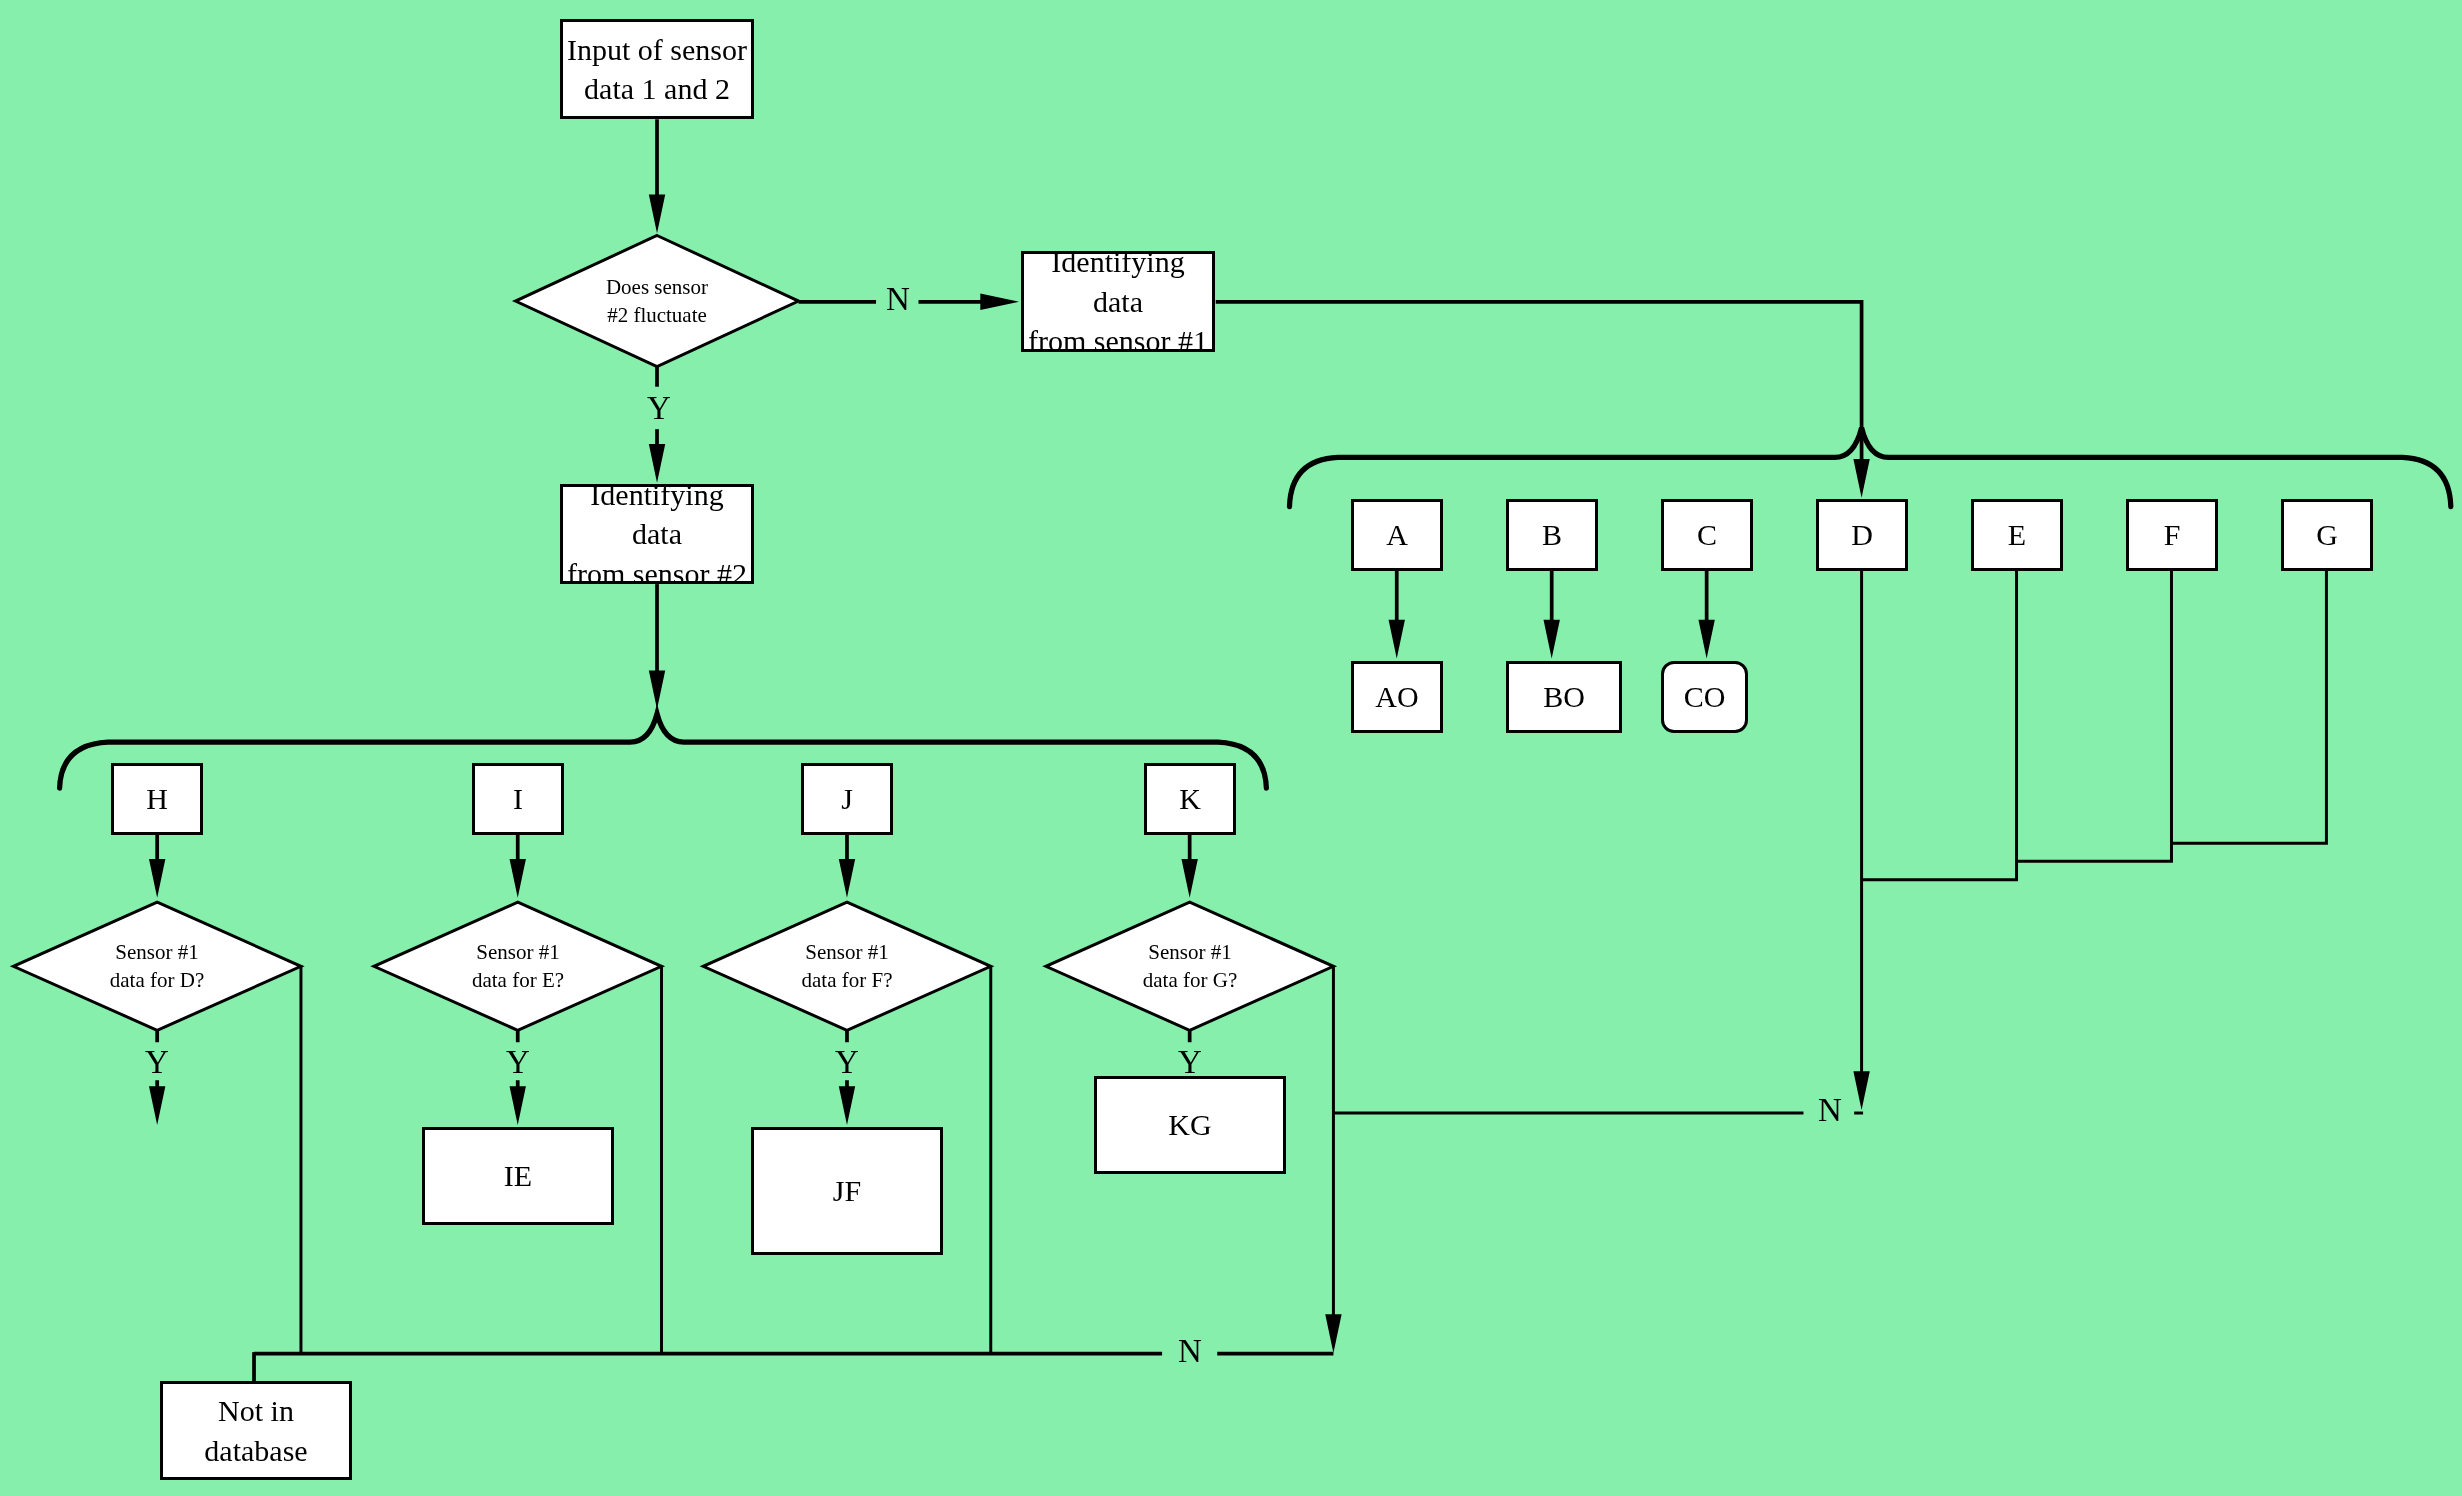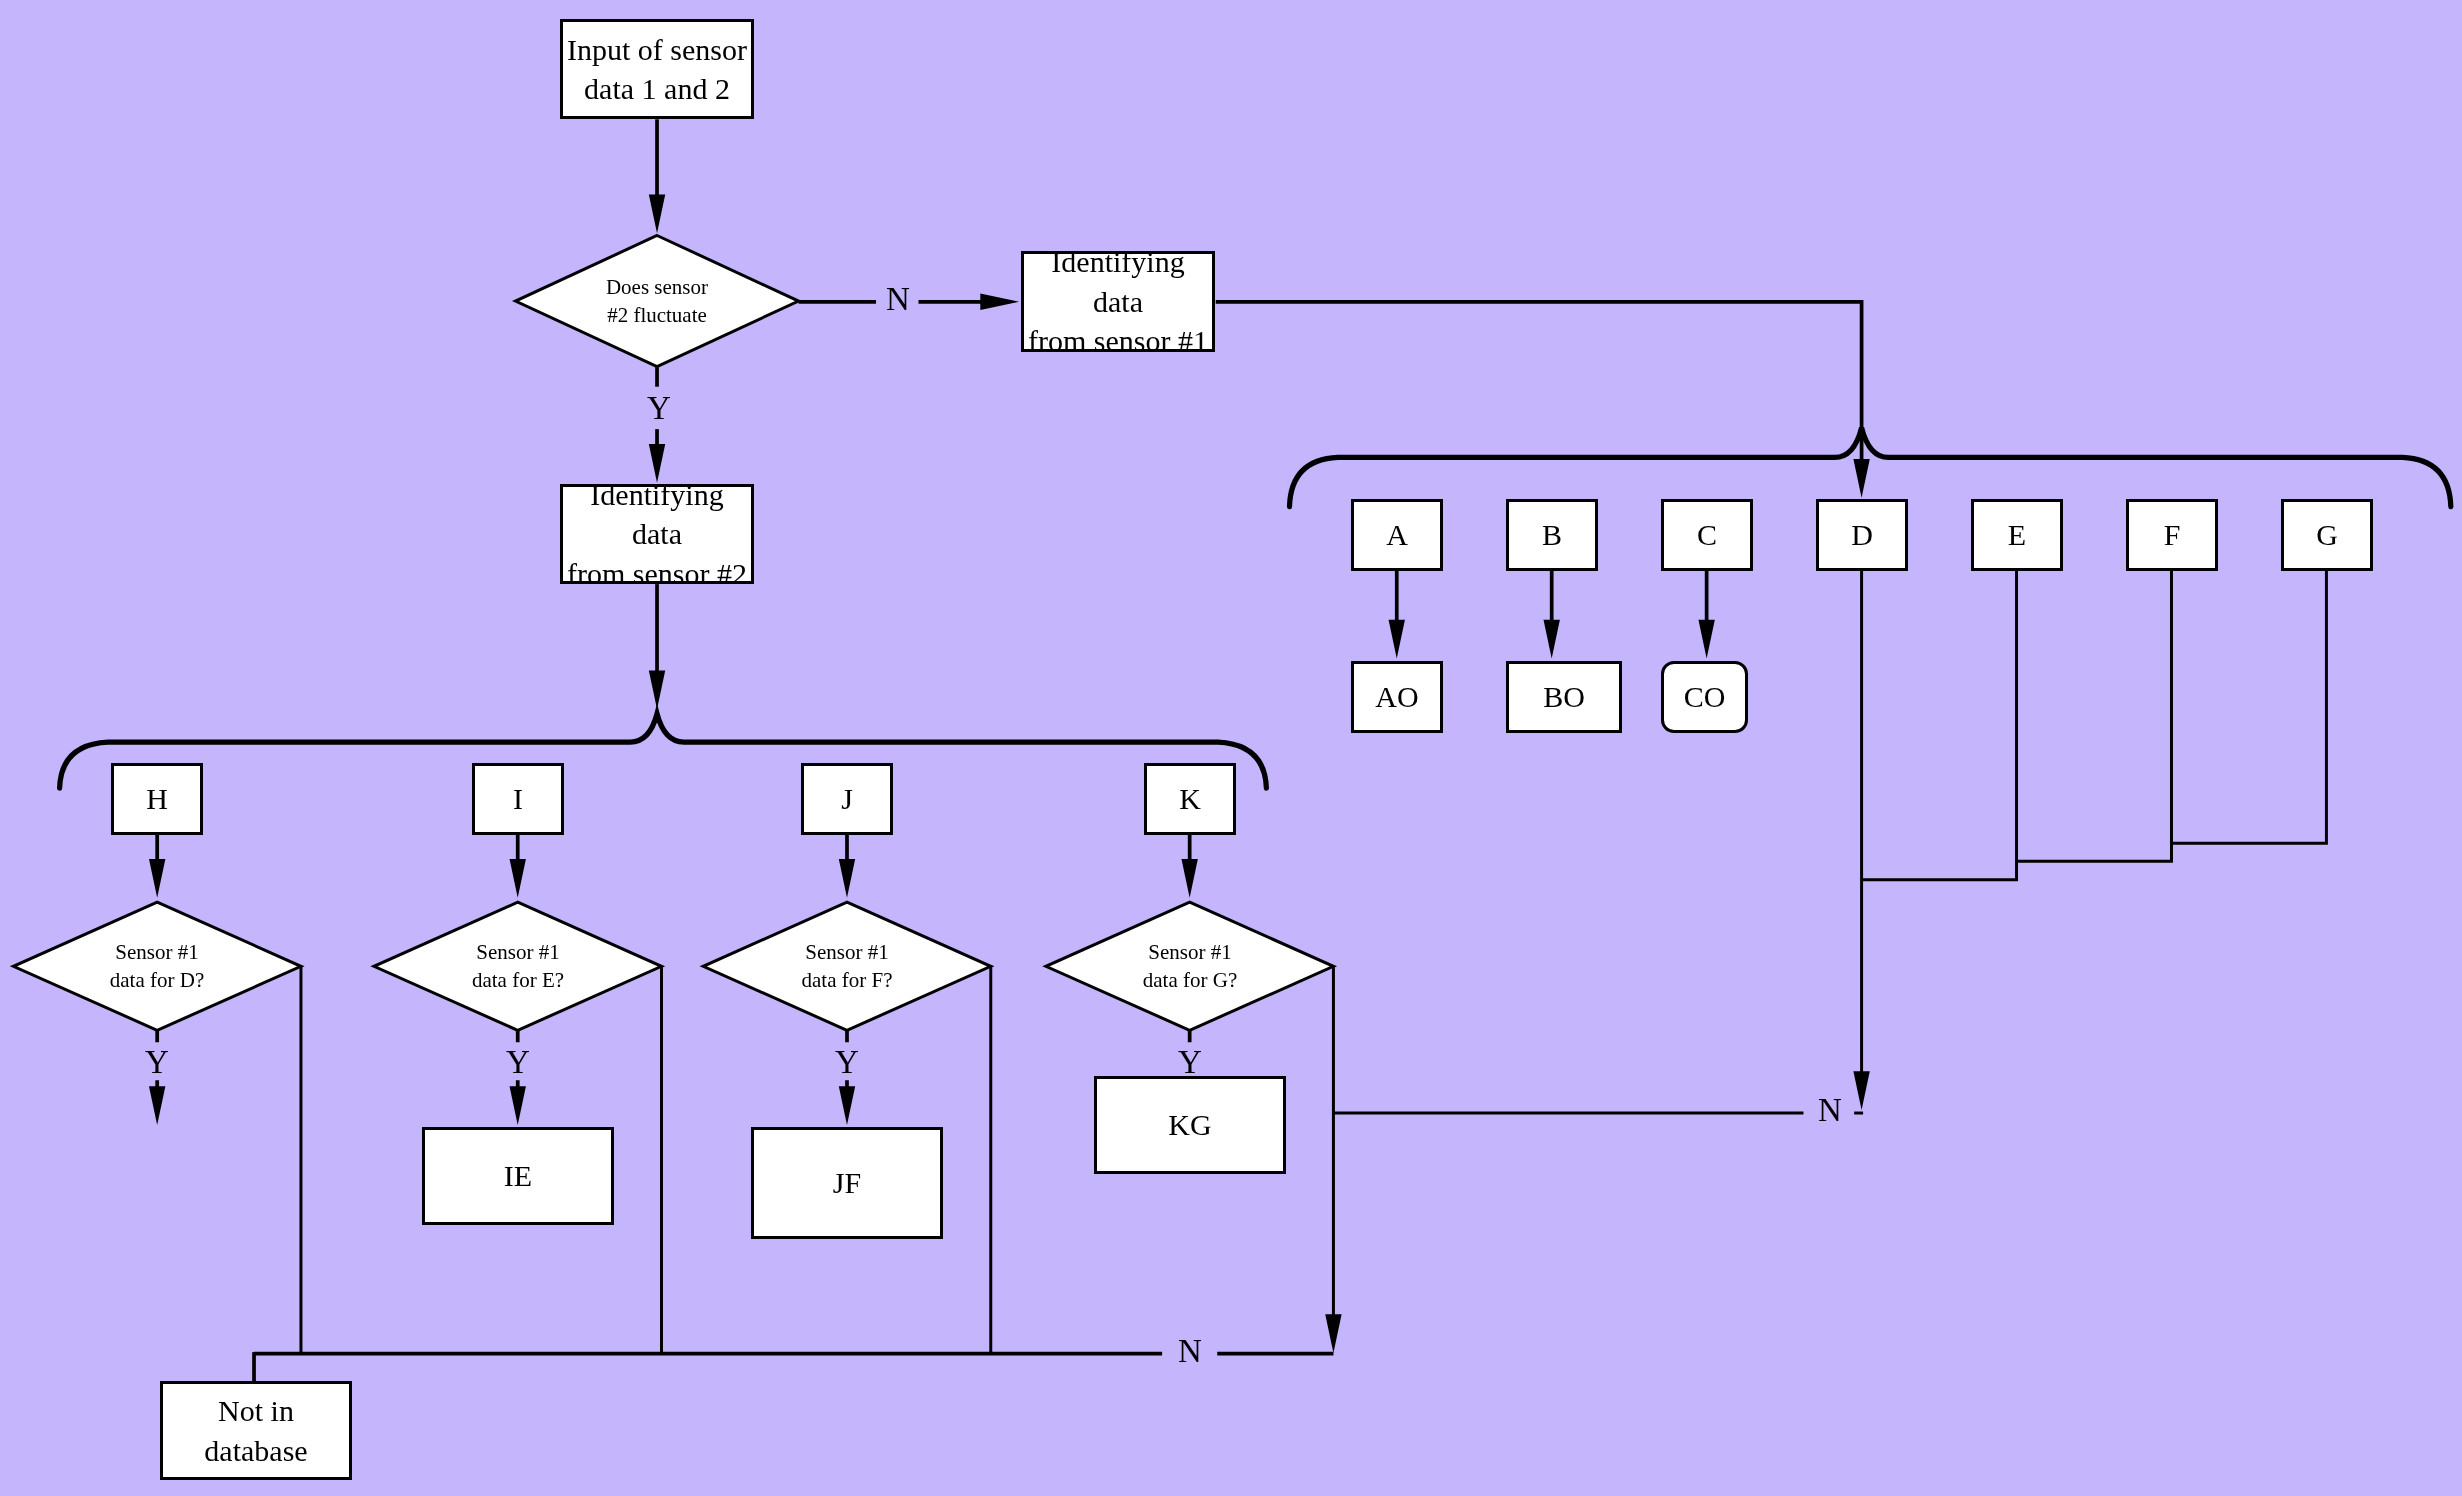--- a/index.html
+++ b/index.html
@@ -1,19 +1,19 @@
 <!DOCTYPE html>
 <html style="font-size:12px"><head>
 <meta charset="utf-8">
 <style>
   html,body{margin:0;padding:0;background:#ffffff;}
   #canvas{
     position:relative;
     width:2462px;height:1496px;
-    background:#c4b5fd;
+    background:#86efac;
     font-family:"Liberation Serif", serif;
     color:#000;
     overflow:hidden;
   }
   #wires{position:absolute;left:0;top:0;width:2462px;height:1496px;}
   .box{
     position:absolute;
     box-sizing:border-box;
     border:3.7px solid #000;
     background:#fff;
@@ -191,21 +191,21 @@
   <div class="box thin" style="left:1351px;top:661px;width:92px;height:72px;">AO</div>
   <div class="box thin" style="left:1506px;top:661px;width:116px;height:72px;">BO</div>
   <div class="box thin" style="left:1661px;top:661px;width:87px;height:72px;border-radius:13px;">CO</div>
 
   <div class="box thin" style="left:111px;top:763px;width:92px;height:72px;">H</div>
   <div class="box thin" style="left:472px;top:763px;width:92px;height:72px;">I</div>
   <div class="box thin" style="left:801px;top:763px;width:92px;height:72px;">J</div>
   <div class="box thin" style="left:1144px;top:763px;width:92px;height:72px;">K</div>
 
   <div class="box thin" style="left:422px;top:1127px;width:192px;height:98px;">IE</div>
-  <div class="box thin" style="left:751px;top:1127px;width:192px;height:112px;">JF</div>
+  <div class="box thin" style="left:751px;top:1127px;width:192px;height:128px;">JF</div>
   <div class="box thin" style="left:1094px;top:1076px;width:192px;height:98px;">KG</div>
 
   <div class="box" style="left:160px;top:1381px;width:192px;height:99px;">Not in database</div>
 
   <div class="elabel" style="left:898px;top:299px;">N</div>
   <div class="elabel" style="left:659px;top:408px;">Y</div>
   <div class="elabel" style="left:157px;top:1062px;">Y</div>
   <div class="elabel" style="left:518px;top:1062px;">Y</div>
   <div class="elabel" style="left:847px;top:1062px;">Y</div>
   <div class="elabel" style="left:1190px;top:1062px;">Y</div>

